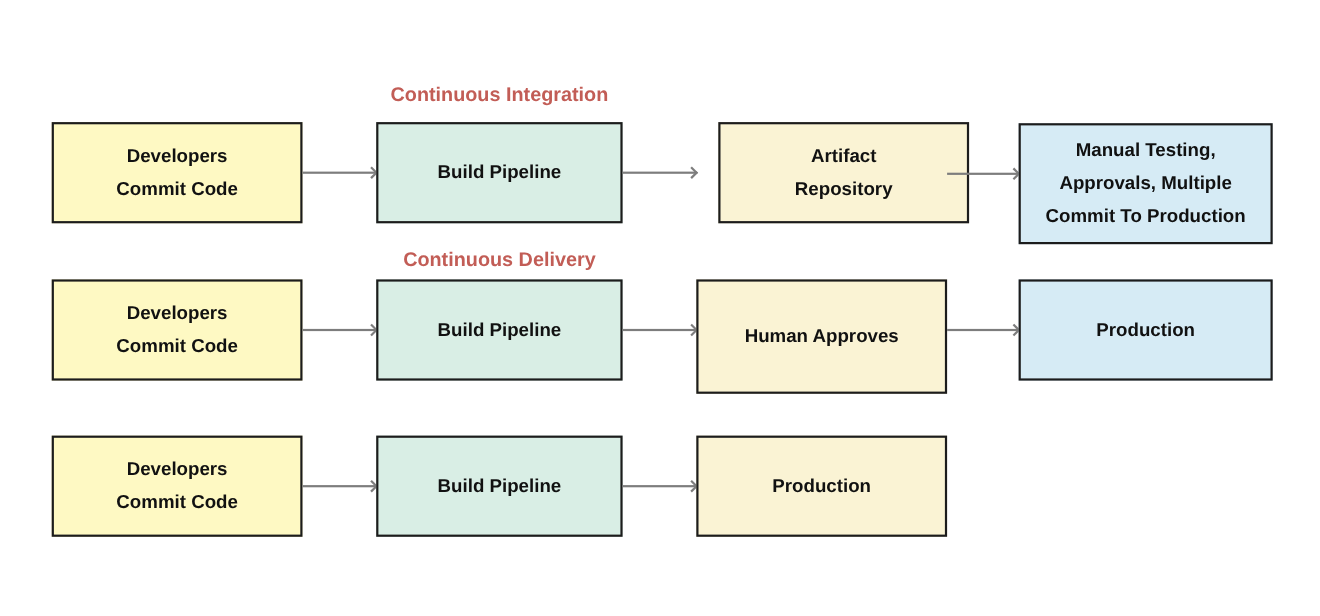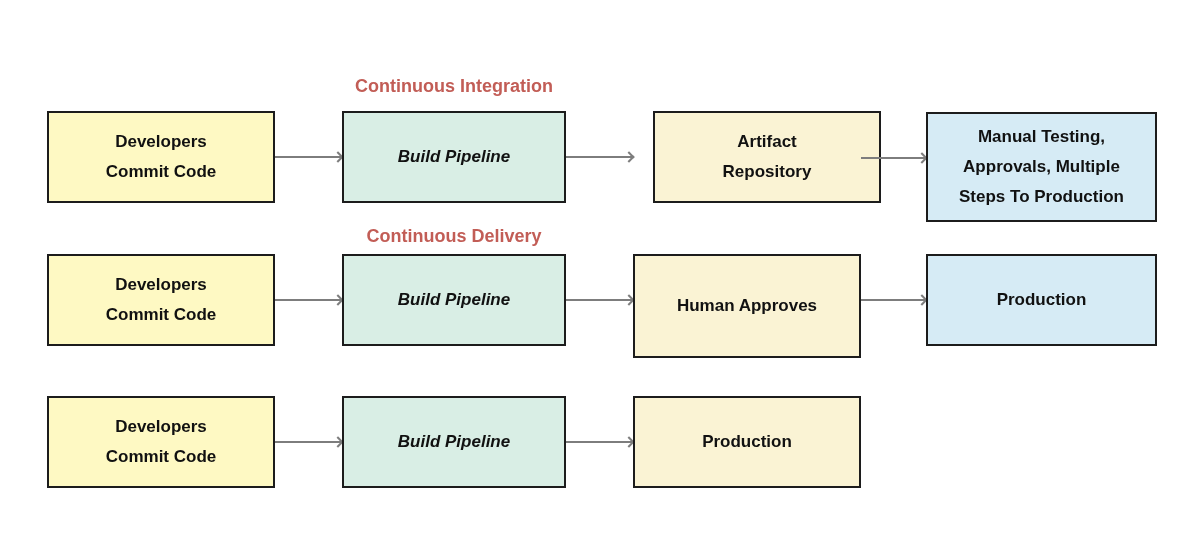--- a/index.html
+++ b/index.html
@@ -36,21 +36,21 @@
     justify-content: center;
     text-align: center;
     font-size: 17px;
     font-weight: 700;
     color: #111111;
     line-height: 30px;
     white-space: pre-line;
     padding: 0 6px;
   }
   .node.pink   { background: #fef9c3; }
-  .node.green  { background: #d9eee5; font-style: italic; }
+  .node.green  { background: #d9eee5; }
   .node.yellow { background: #faf3d4; }
   .node.blue   { background: #d6ebf5; }
   .arrow {
     position: absolute;
     height: 2px;
     background: #7d7d7d;
   }
   .arrow::after {
     content: "";
     position: absolute;
@@ -80,21 +80,21 @@
 
   <div class="arrow" style="left:566px; top:156px; width:67px;"></div>
 
   <div class="node yellow" style="left:633px; top:111px; width:228px; height:92px;margin-left:20px;">Artifact
 Repository</div>
 
   <div class="arrow" style="left:861px; top:157px; width:65px;"></div>
 
   <div class="node blue" style="left:926px; top:112px; width:231px; height:110px;">Manual Testing,
 Approvals, Multiple
-Steps To Production</div>
+Commit To Production</div>
 
   <div class="row-title" style="top:226px;">Continuous Delivery</div>
 
   <div class="node pink" style="left:47px; top:254px; width:228px; height:92px;">Developers
 Commit Code</div>
 
   <div class="arrow" style="left:275px; top:299px; width:67px;"></div>
 
   <div class="node green" style="left:342px; top:254px; width:224px; height:92px;">Build Pipeline</div>
 

